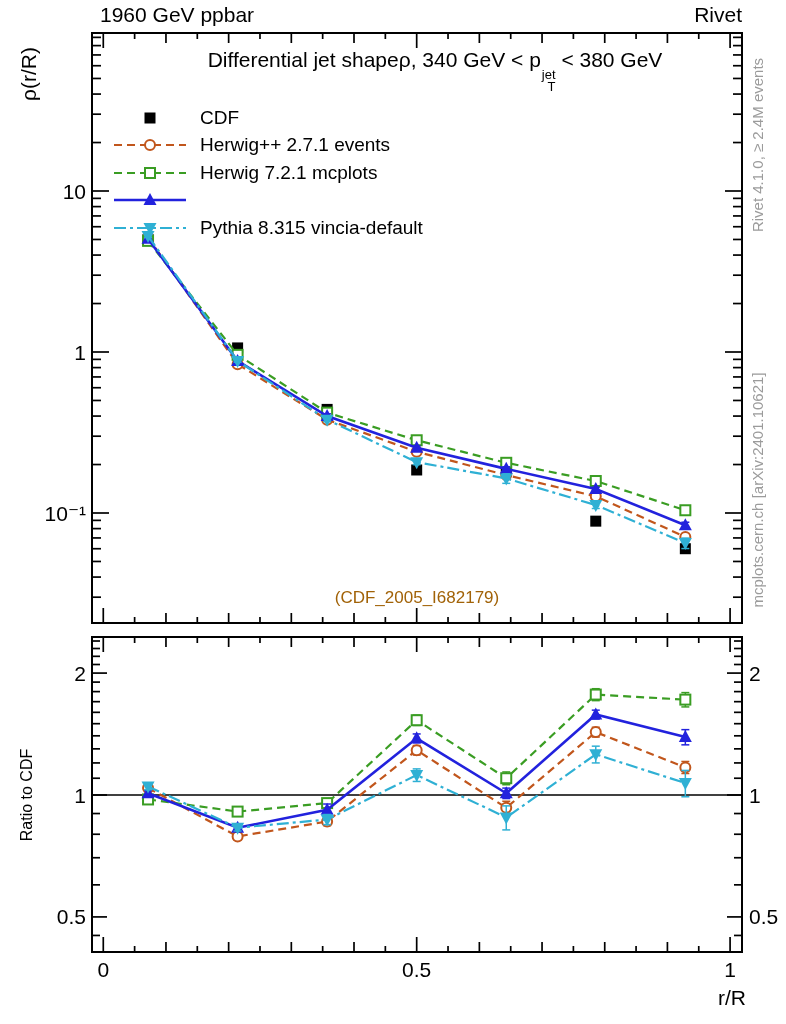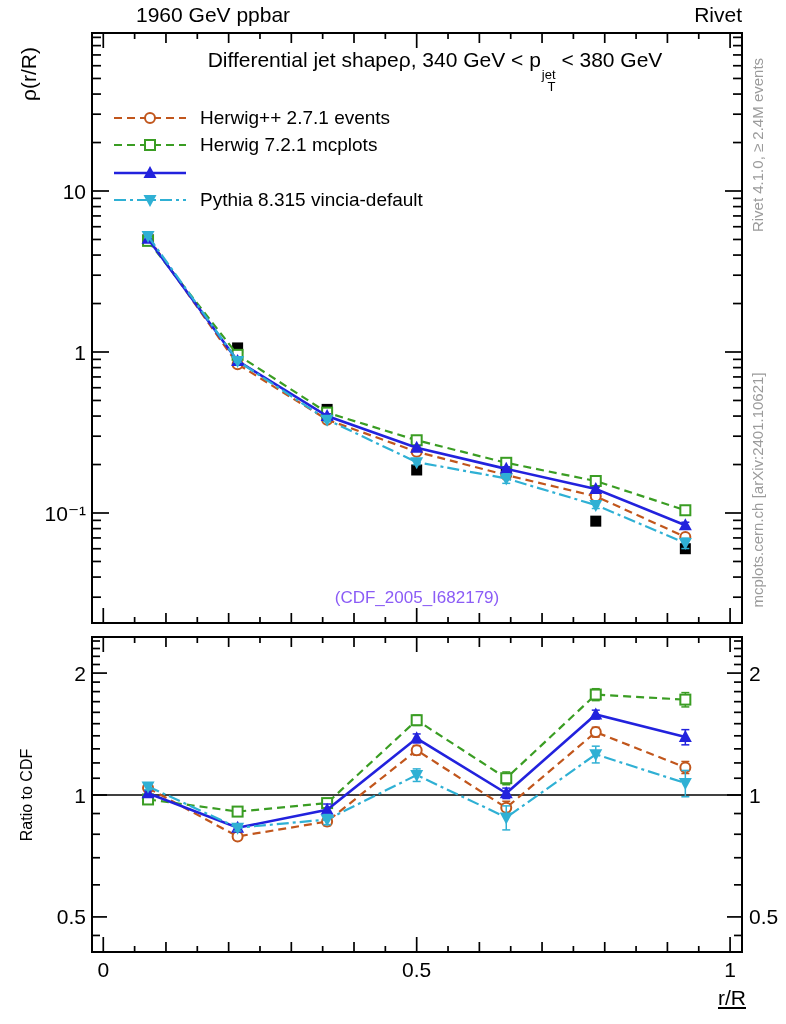--- a/index.html
+++ b/index.html
@@ -3,34 +3,34 @@
 <meta charset="utf-8">
 <style>
   html,body{margin:0;padding:0;}
   body{
     width:786px;height:1024px;position:relative;overflow:hidden;
     background:#ffffff;color:#000;
     font-family:"Liberation Sans","DejaVu Sans",sans-serif;
   }
   .abs{position:absolute;}
   #plot-svg{position:absolute;left:0;top:0;}
-  .hdr{font-size:21px;top:3px;white-space:nowrap;margin-left:36px;}
+  .hdr{font-size:21px;top:3px;white-space:nowrap;}
   .hdr-left{left:100px;}
   .hdr-right{right:44px;}
   .plot-title{left:92px;top:48px;width:686px;text-align:center;font-size:21px;white-space:nowrap;}
   .stack{display:inline-flex;flex-direction:column;align-items:flex-end;
          font-size:13px;line-height:12px;vertical-align:-12px;margin-left:1px;text-align:left;}
   .rot{transform:rotate(-90deg);display:flex;align-items:center;justify-content:center;white-space:nowrap;}
   .ylabel-main{left:-23px;top:59px;width:104px;height:30px;font-size:21px;}
   .ylabel-ratio{left:-35px;top:782px;width:124px;height:26px;font-size:16px;}
   .side-note{color:#9b9b9b;font-size:15px;height:18px;}
   .note-rivet{left:647px;top:136px;width:220px;}
   .note-mcplots{left:611px;top:481px;width:292px;}
-  .analysis-tag{left:92px;top:588px;width:650px;text-align:center;color:#8b5cf6;font-size:17px;}
-  .xlabel{left:702px;top:986px;width:60px;text-align:center;font-size:21px;text-decoration:underline;}
+  .analysis-tag{left:92px;top:588px;width:650px;text-align:center;color:#a16207;font-size:17px;}
+  .xlabel{left:702px;top:986px;width:60px;text-align:center;font-size:21px;}
   .legend{left:110px;top:104px;}
   .legend-row{display:flex;align-items:center;height:27.5px;}
   .legend-row svg{display:block;}
   .legend-label{font-size:19px;margin-left:10px;white-space:nowrap;}
 </style>
 </head>
 <body>
 
 <svg id="plot-svg" width="786" height="1024">
     <rect x="92" y="33" width="650" height="590" fill="none" stroke="#000" stroke-width="2"></rect>
@@ -495,20 +495,26 @@
 <div class="abs analysis-tag">(CDF_2005_I682179)</div>
 
 <div class="abs plot-title"><span>Differential jet shapeρ, 340 GeV &lt; p</span><span class="stack">
       <span>jet</span>
       <span>T</span>
     </span><span> &lt; 380 GeV</span></div>
 
 <div class="abs legend">
   <div class="legend-row">
     <svg class="legend-sample" width="80" height="26">
+        <rect x="34.5" y="7.5" width="11" height="11" fill="#000000"></rect>
+      </svg>
+    <span class="legend-label">CDF</span>
+  </div>
+  <div class="legend-row">
+    <svg class="legend-sample" width="80" height="26">
         <line x1="4" y1="13" x2="76" y2="13" stroke="#c1561c" stroke-width="2.2" stroke-dasharray="8,5"></line>
         <circle cx="40" cy="13" r="5" fill="#fff" stroke="#c1561c" stroke-width="2"></circle>
       </svg>
     <span class="legend-label">Herwig++ 2.7.1 events</span>
   </div>
   <div class="legend-row">
     <svg class="legend-sample" width="80" height="26">
         <line x1="4" y1="13" x2="76" y2="13" stroke="#3a9d23" stroke-width="2.2" stroke-dasharray="8,5"></line>
         <rect x="35" y="8" width="10" height="10" fill="#fff" stroke="#3a9d23" stroke-width="2"></rect>
       </svg>

